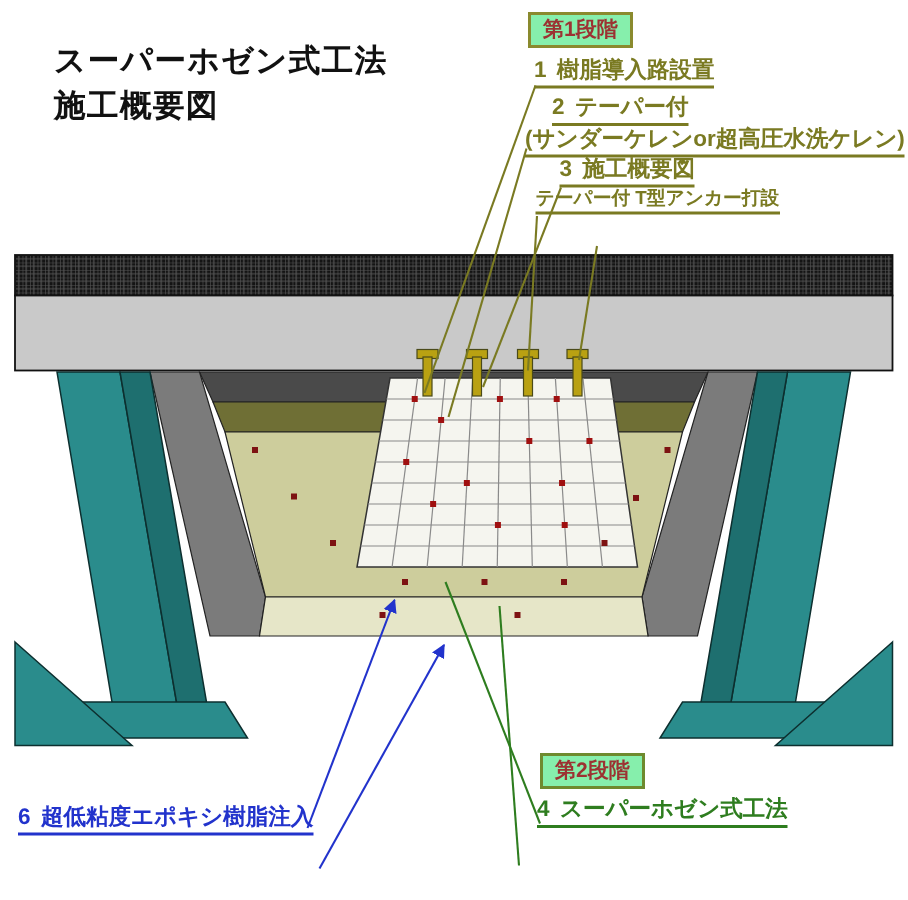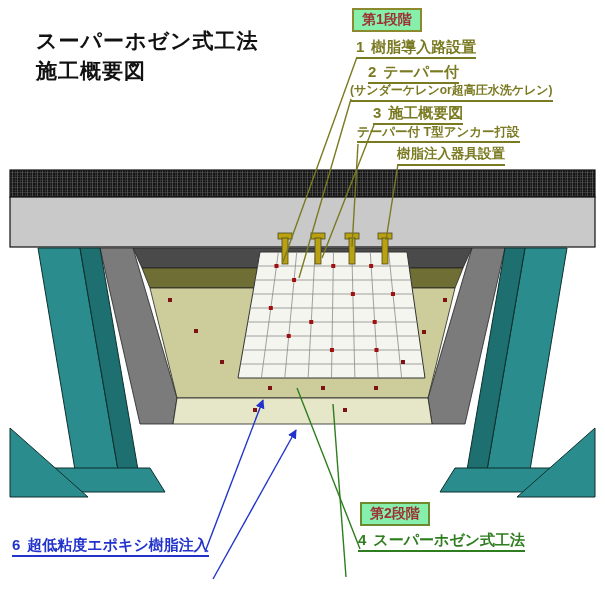--- a/index.html
+++ b/index.html
@@ -156,26 +156,25 @@
     <div>施工概要図</div>
   </div>
 
   <div class="stagebox b1" style="left:352px;top:8px">第1段階</div>
   <div class="lbl s1 ul" style="left:356px;top:38px">
     <span class="num">1</span><span>樹脂導入路設置</span>
   </div>
   <div class="lbl s1 ul" style="left:368px;top:63px">
     <span class="num">2</span><span>テーパー付</span>
   </div>
-  <div class="lbl s1 ul" style="left:350px;top:84px;font-size:12px">(サンダーケレンor超高圧水洗ケレン)</div>
+  <div class="lbl s1 ul" style="left:350px;top:84px;font-size:15px">(サンダーケレンor超高圧水洗ケレン)</div>
   <div class="lbl s1 ul" style="left:373px;top:104px">
     <span class="num">3</span><span>施工概要図</span>
   </div>
   <div class="lbl s1 ul" style="left:357px;top:125px;font-size:12.5px">テーパー付 T型アンカー打設</div>
-  <div class="lbl s1 ul" style="left:397px;top:146px;font-size:13.5px">樹脂注入器具設置</div>
 
   <div class="lbl s3 ul" style="left:12px;top:536px">
     <span class="num">6</span><span>超低粘度エポキシ樹脂注入</span>
   </div>
 
   <div class="stagebox b2" style="left:360px;top:502px">第2段階</div>
   <div class="lbl s2 ul" style="left:358px;top:531px">
     <span class="num">4</span><span>スーパーホゼン式工法</span>
   </div>
 

